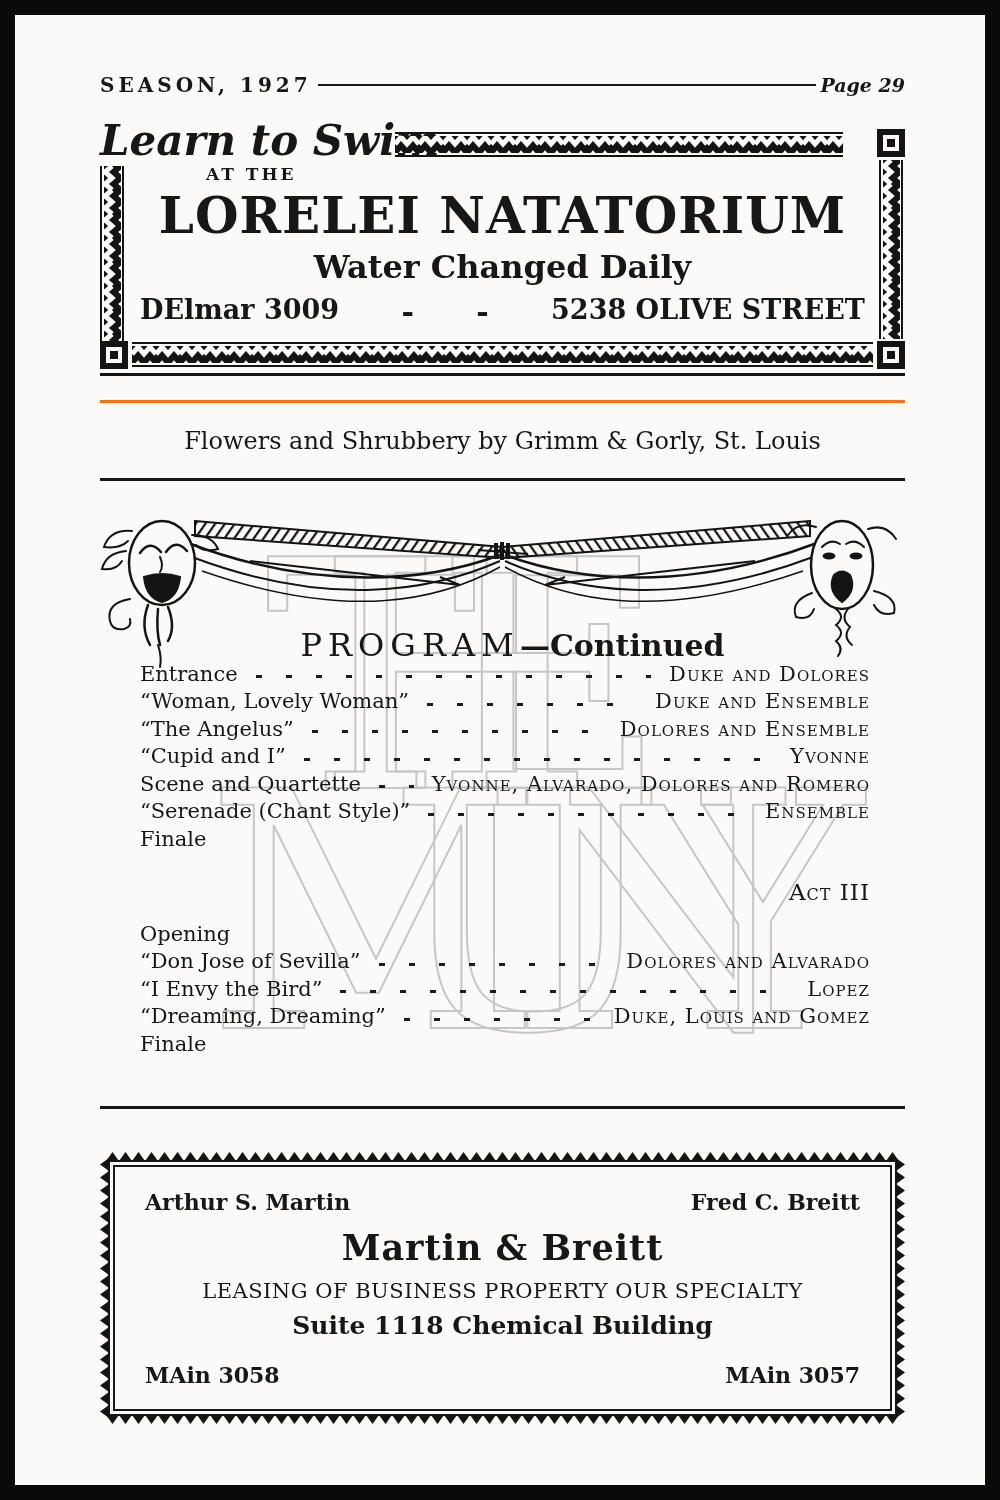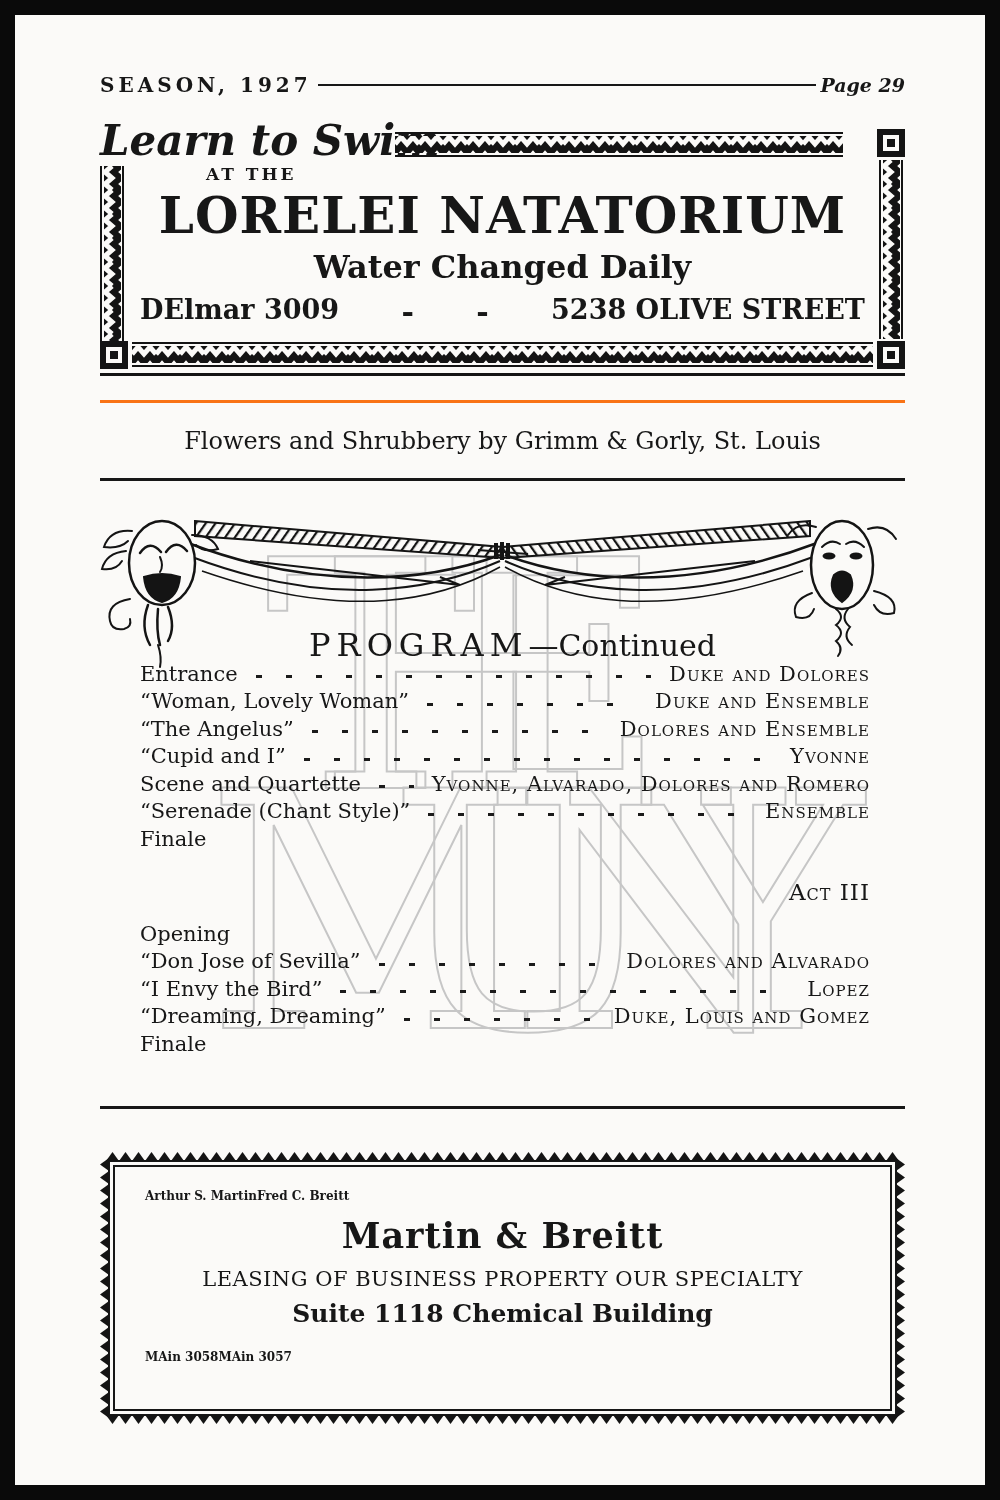--- a/index.html
+++ b/index.html
@@ -40,38 +40,38 @@
   
   .florist{left:85px;top:385px;width:805px;height:81px;box-sizing:border-box;
     border-top:3px solid #f97316;border-bottom:3px solid #171717;
     display:flex;align-items:center;justify-content:center;z-index:2;}
   .florist span{font-size:24px;}
 
   
   .ornament{left:85px;top:490px;width:805px;height:165px;z-index:2;}
   .prog-title{position:absolute;left:0;right:0;bottom:6px;text-align:center;white-space:nowrap;z-index:3;}
   .prog-title .pt1{font-size:32px;letter-spacing:6px;margin-left:20px;}
-  .prog-title .pt2{font-size:30px;font-weight:normal;}
+  .prog-title .pt2{font-size:30px;font-weight:bold;}
   .plist{left:125px;top:645px;width:730px;z-index:2;}
   .prow{display:flex;align-items:center;height:27.5px;text-align:right;}
   .ptitle{font-size:21px;white-space:nowrap;}
   .pleader{flex:1;height:27.5px;margin:0 15px;
     background-image:repeating-linear-gradient(to right,#1b1b1b 0 6px,transparent 6px 30px);
     background-size:calc(100% - 6px) 3px;background-repeat:no-repeat;background-position:3px 15px;}
   .pperf{font-size:21px;font-variant:small-caps;letter-spacing:1px;white-space:nowrap;}
   .act-head{height:27.5px;margin:26px 0 14px 0;text-align:right;font-variant:small-caps;font-size:23px;letter-spacing:1px;}
 
   .section-rule{left:85px;top:1091px;width:805px;height:3px;background:#171717;z-index:2;}
 
   
   .martin{left:85px;top:1137px;width:805px;height:272px;z-index:2;}
   .mb-outer{position:absolute;inset:9px;border:1px solid #171717;}
   .mb-inner{position:absolute;inset:3px;border:2px solid #171717;}
   .martin-content{position:absolute;inset:2px;padding:0 28px;box-sizing:border-box;}
-  .names-row,.phones-row{display:flex;justify-content:flex-start;font-weight:bold;font-size:12px;}
+  .names-row,.phones-row{display:flex;justify-content:space-between;font-weight:bold;font-size:22px;}
   .names-row{margin-top:20px;}
   .company{margin-top:10px;text-align:center;font-size:35px;line-height:46px;font-weight:bold;letter-spacing:1px;}
   .m-tagline{margin-top:8px;text-align:center;font-size:21px;letter-spacing:0.5px;}
   .m-address{margin-top:8px;text-align:center;font-size:25px;font-weight:bold;}
   .phones-row{margin-top:22px;}
 
   .band-svg{position:absolute;}
 </style>
 </head>
 <body>

